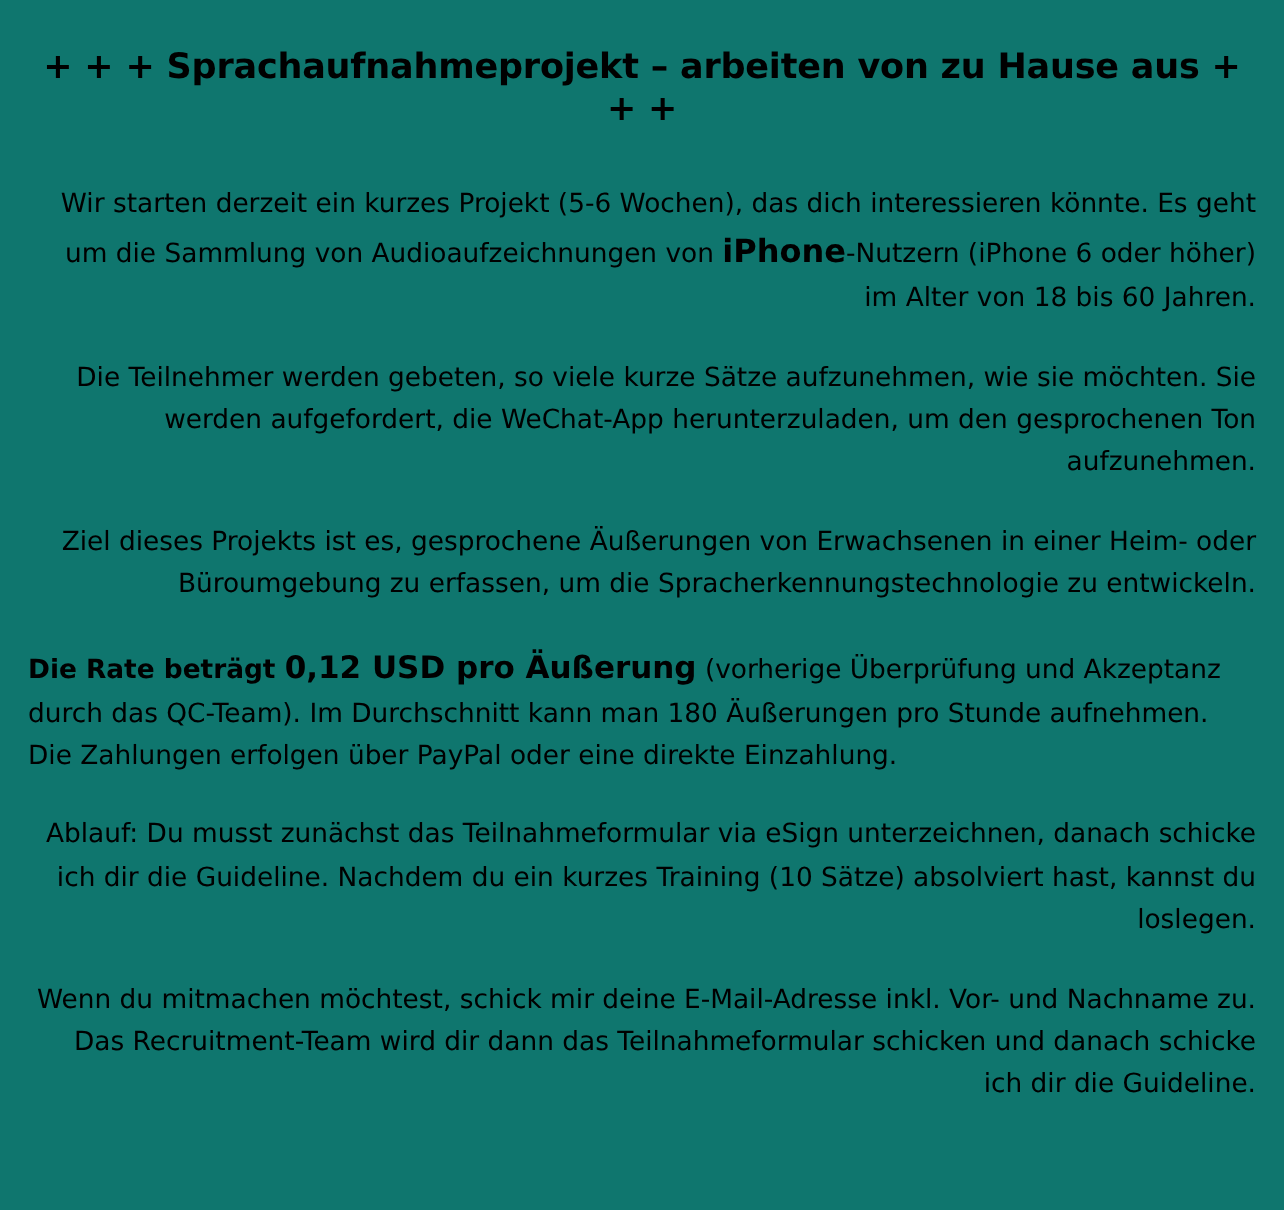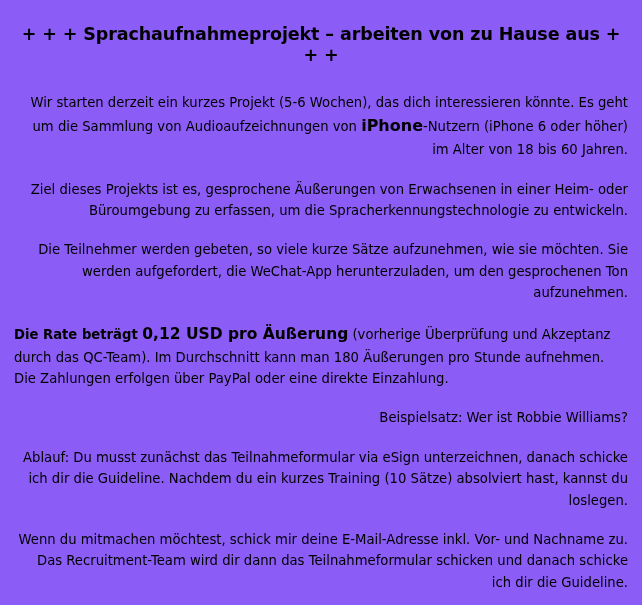--- a/index.html
+++ b/index.html
@@ -12,21 +12,21 @@
     background: #b2e033;
     font-family: "DejaVu Sans", sans-serif;
     color: #000000;
     overflow: hidden;
   }
   .page {
     box-sizing: border-box;
     width: 642px;
     height: 605px;
     padding: 18px 14px 10px 14px;
-    background: #8b5cf6;
+    background: #0f766e;
   }
   .headline {
     text-align: center;
     font-weight: bold;
     font-size: 17.5px;
     letter-spacing: -0.1px;
     margin: 6px 0 26px 0;
     line-height: 1.2;
   }
   .para {
@@ -56,27 +56,26 @@
 <body>
 
 <div class="page">
 
   <div class="headline">+ + + Sprachaufnahmeprojekt – arbeiten von zu Hause aus + + +</div>
 
   <p class="para">
     <span>Wir starten derzeit ein kurzes Projekt (5-6 Wochen), das dich interessieren könnte. Es geht um die Sammlung von Audioaufzeichnungen von </span><span class="big">iPhone</span><span>-Nutzern (iPhone 6 oder höher) im Alter von 18 bis 60 Jahren.</span>
   </p>
 
+  <p class="para">Die Teilnehmer werden gebeten, so viele kurze Sätze aufzunehmen, wie sie möchten. Sie werden aufgefordert, die WeChat-App herunterzuladen, um den gesprochenen Ton aufzunehmen.</p>
+
   <p class="para">Ziel dieses Projekts ist es, gesprochene Äußerungen von Erwachsenen in einer Heim- oder Büroumgebung zu erfassen, um die Spracherkennungstechnologie zu entwickeln.</p>
-
-  <p class="para">Die Teilnehmer werden gebeten, so viele kurze Sätze aufzunehmen, wie sie möchten. Sie werden aufgefordert, die WeChat-App herunterzuladen, um den gesprochenen Ton aufzunehmen.</p>
 
   <p class="rate-line">
     <span class="b">Die Rate beträgt </span><span class="bigger">0,12 USD pro Äußerung</span><span> (vorherige Überprüfung und Akzeptanz durch das QC-Team). Im Durchschnitt kann man 180 Äußerungen pro Stunde aufnehmen. Die Zahlungen erfolgen über PayPal oder eine direkte Einzahlung.</span>
   </p>
 
-  <p class="para">Beispielsatz: Wer ist Robbie Williams?</p>
 
   <p class="para">Ablauf: Du musst zunächst das Teilnahmeformular via eSign unterzeichnen, danach schicke ich dir die Guideline. Nachdem du ein kurzes Training (10 Sätze) absolviert hast, kannst du loslegen.</p>
 
   <p class="para">Wenn du mitmachen möchtest, schick mir deine E-Mail-Adresse inkl. Vor- und Nachname zu. Das Recruitment-Team wird dir dann das Teilnahmeformular schicken und danach schicke ich dir die Guideline.</p>
 
 </div>
 
 </body></html>

